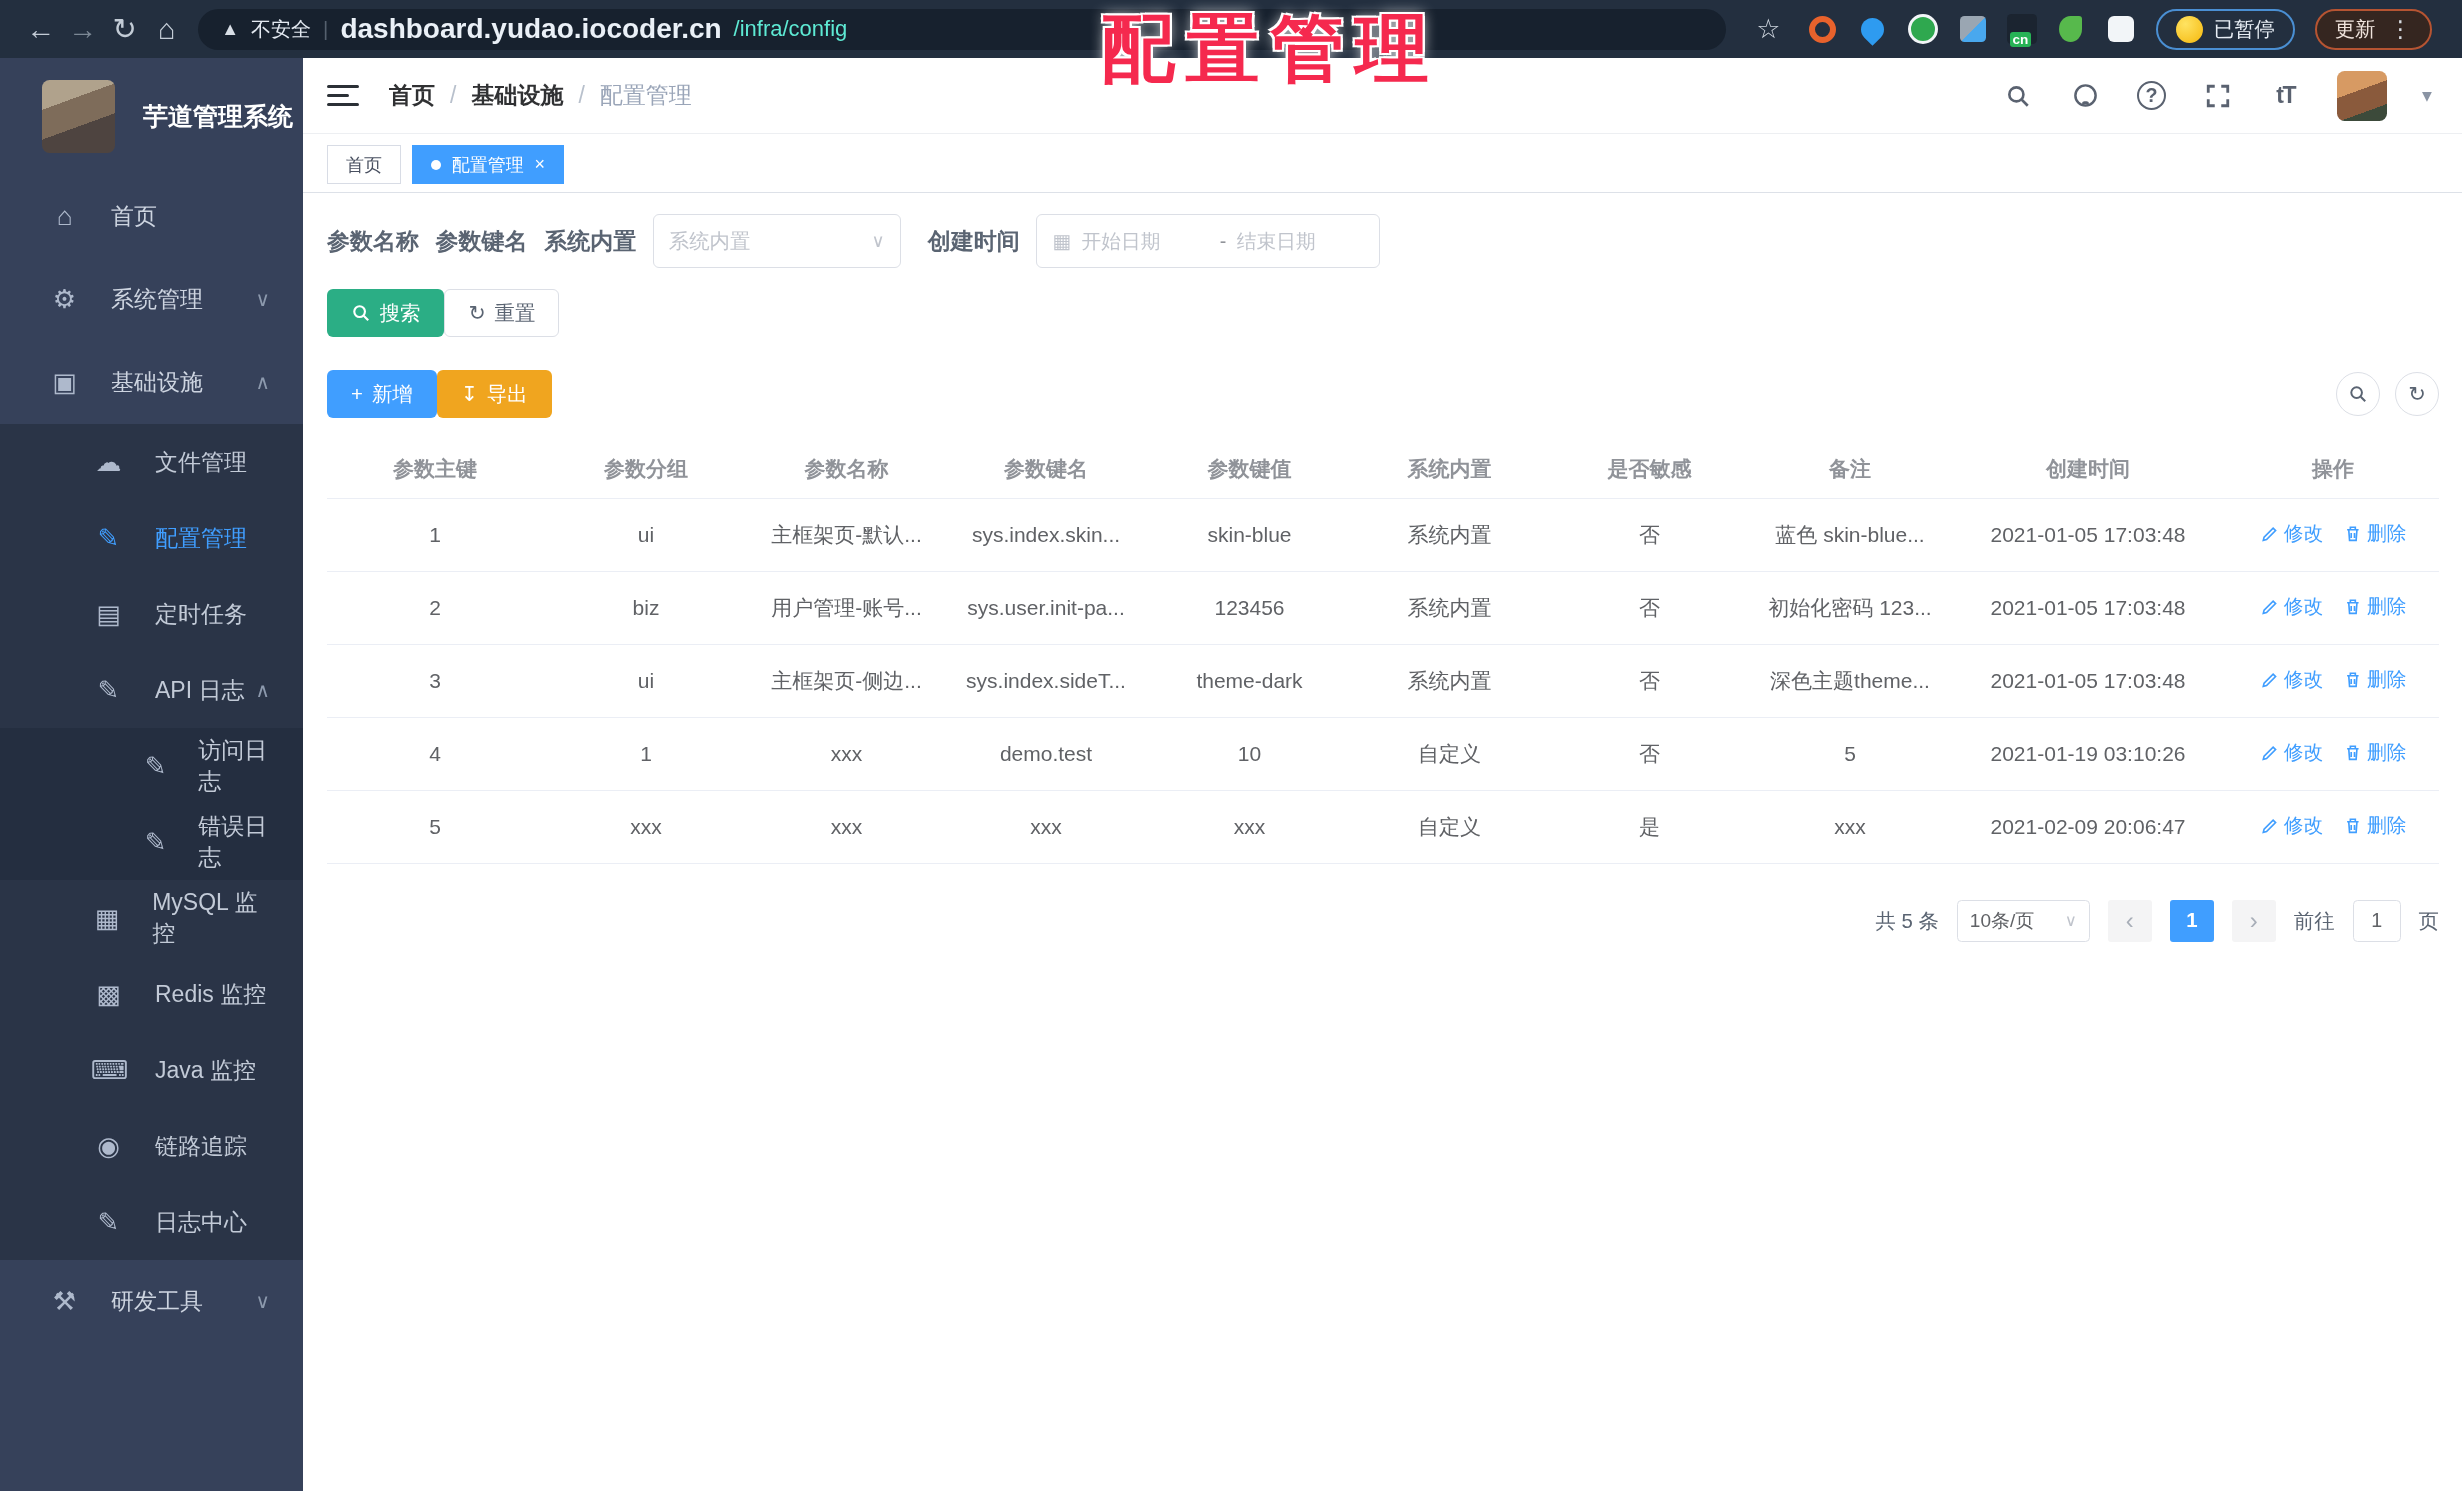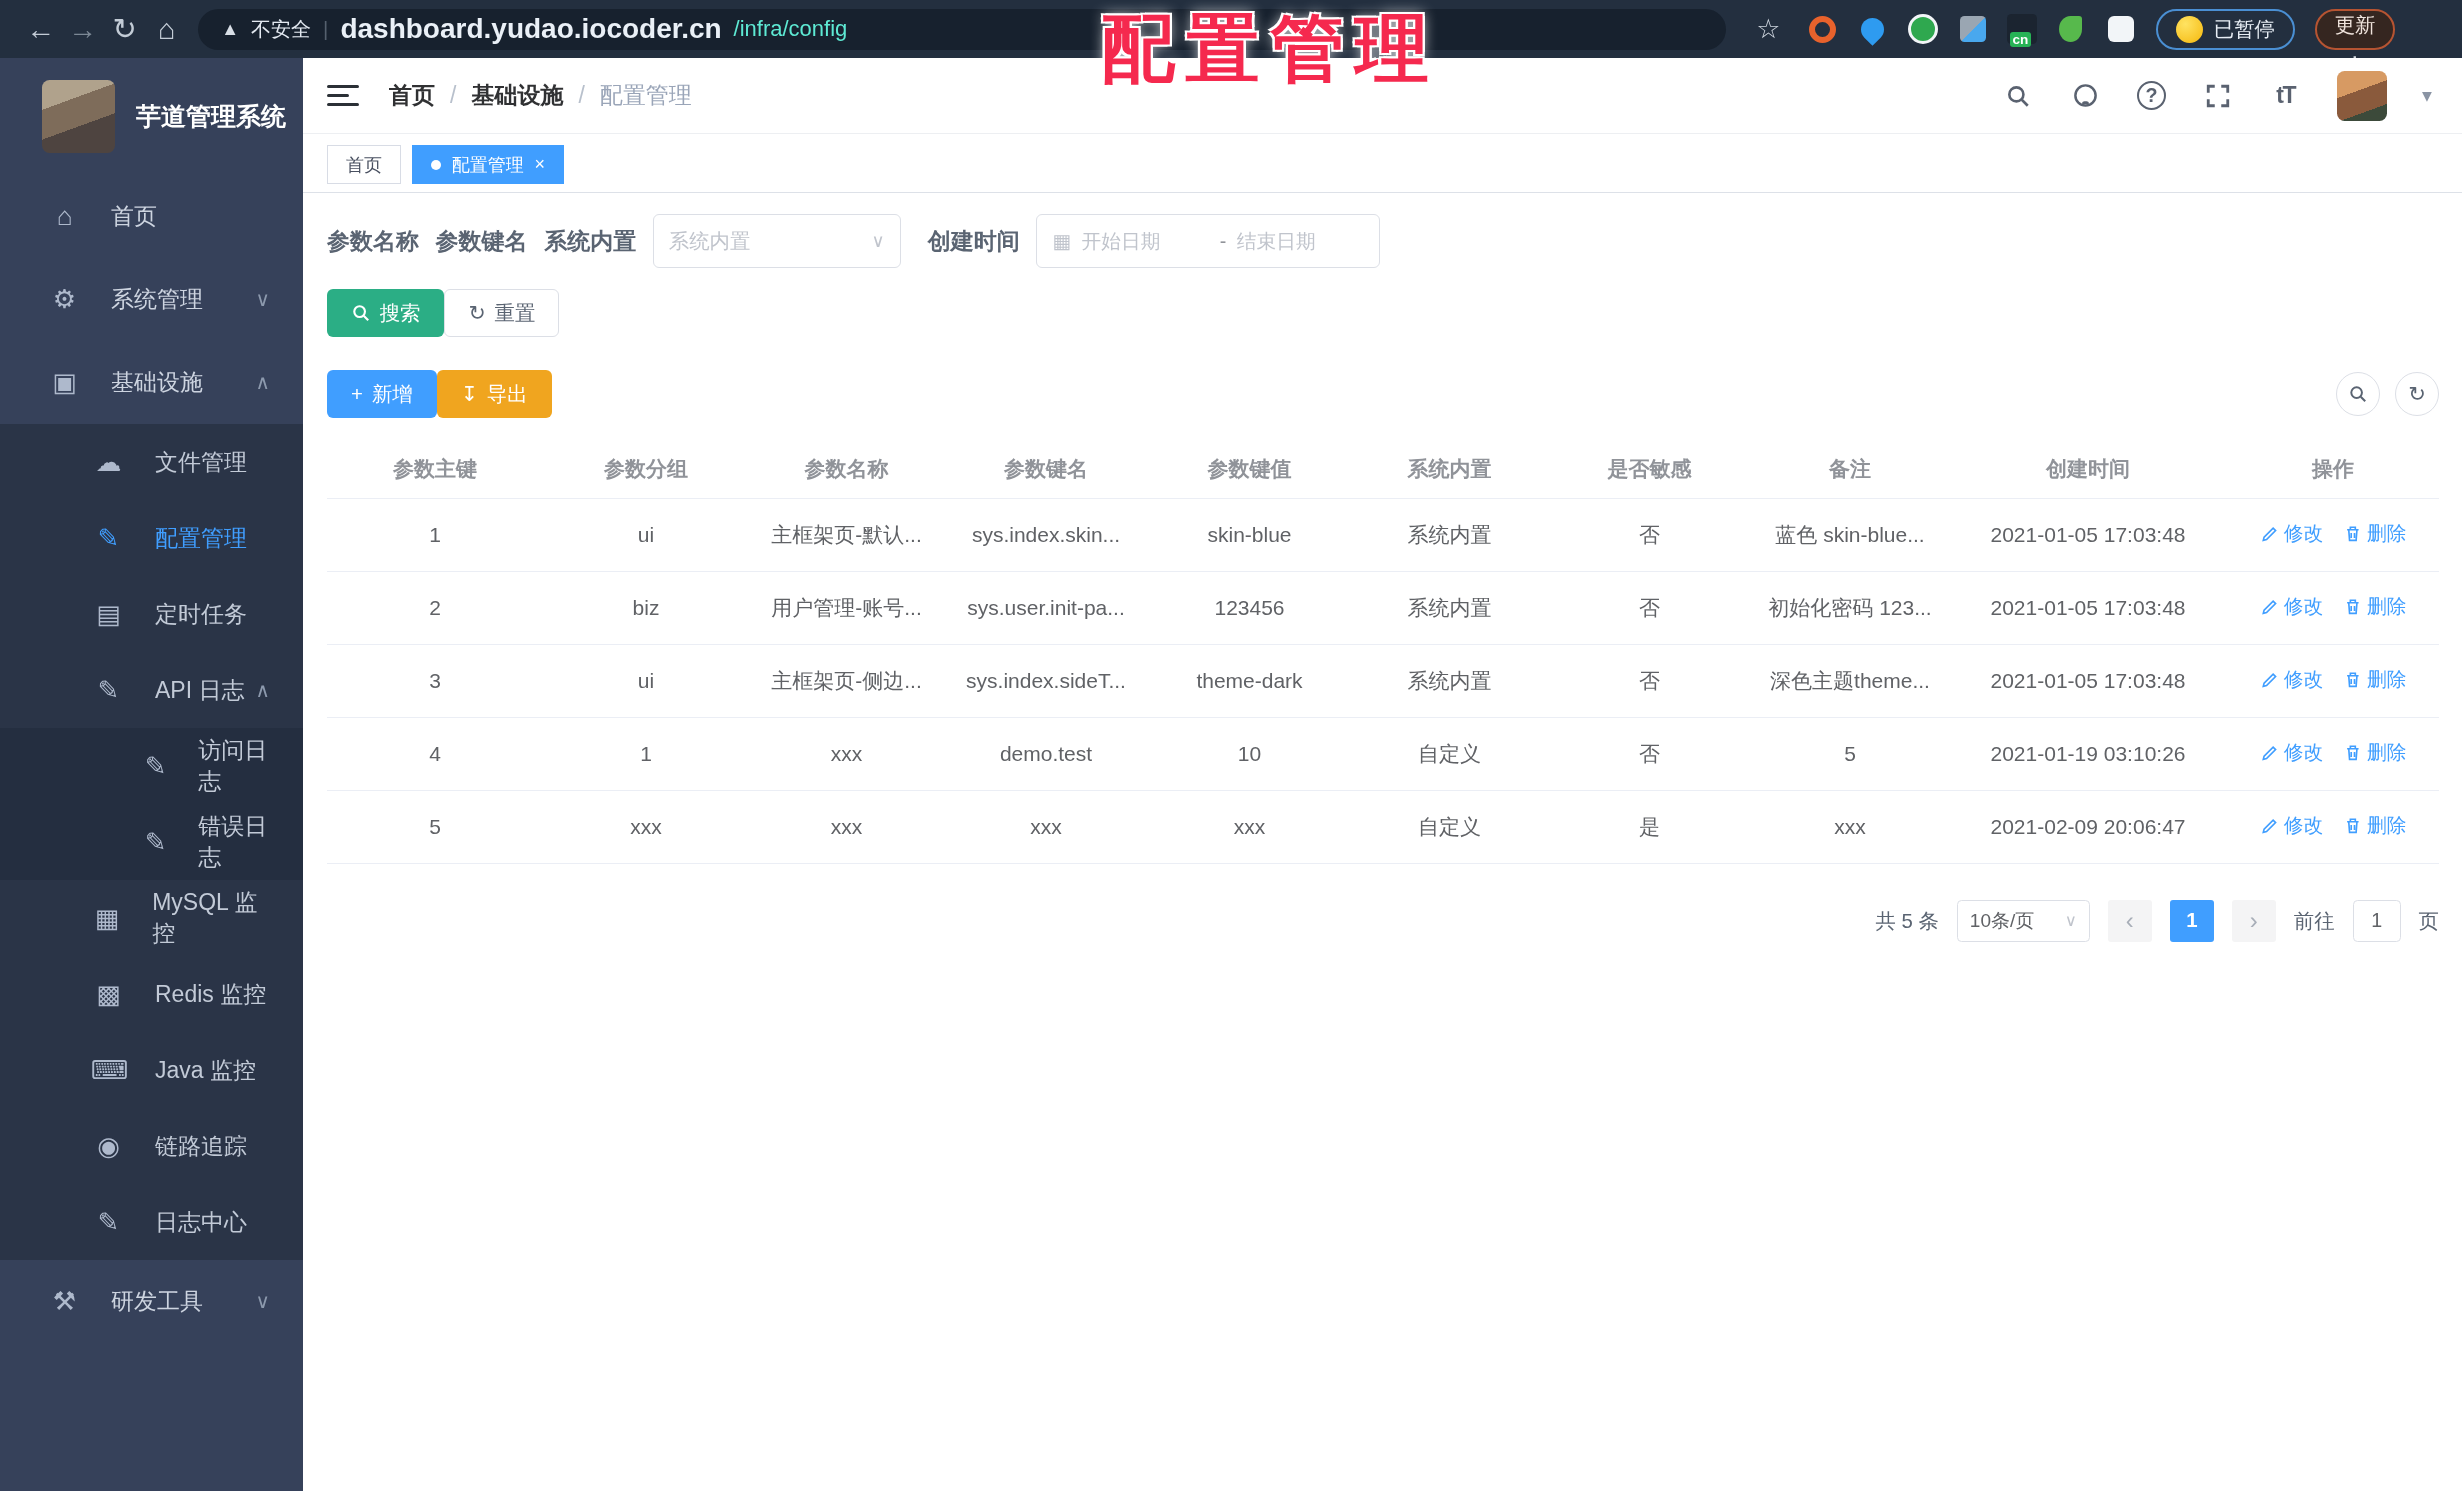--- a/index.html
+++ b/index.html
@@ -26,27 +26,27 @@
   .ext-grid { width:26px; height:26px; background:linear-gradient(135deg,#9AA6B2 50%,#49A8EE 50%); border-radius:4.5px; }
   .ext-cn { width:30px; height:30px; background:#1B2430; border-radius:4.5px; position:relative; }
   .ext-cn span { position:absolute; bottom:-3px; left:3px; background:#27B356; color:#fff; font-size:13.6px;
                  border-radius:3px; padding:0 3px; font-weight:700; }
   .ext-leaf { width:23px; height:26px; background:#57B94C; border-radius:50% 3px 50% 50%; }
   .ext-puzzle { width:26px; height:26px; background:#F2F5F8; border-radius:6px; }
   .badge { height:41px; border-radius:20.4px; display:flex; align-items:center; gap:10.6px; padding:0 18px;
            font-size:20.4px; margin-left:19.7px; }
   .badge-paused { border:2.3px solid #4A8FD3; color:#E7EDF4; }
   .emoji-circle { width:27px; height:27px; border-radius:50%; background:radial-gradient(circle at 35% 30%,#FFE362,#F5B80C); }
-  .badge-update { border:2.3px solid #B65432; background:#352620; color:#EFE3DC; gap:13.6px;flex-direction:column; }
+  .badge-update { border:2.3px solid #B65432; background:#352620; color:#EFE3DC; gap:13.6px; }
   .vdots { color:#D7DBE0; font-size:23px; }
 
   
   .app { display:flex; height:1433px; }
   .sidebar { width:303px; flex-shrink:0; background:#36415A; display:flex; flex-direction:column; }
-  .logo-row { height:117px; display:flex; align-items:center; padding-left:42px; gap:21px; }
+  .logo-row { height:117px; display:flex; align-items:center; padding-left:42px; gap:28px; }
   .logo-img { width:73px; height:73px; border-radius:7.6px;
               background:linear-gradient(160deg,#B0A28C 0 30%,#7E6C5A 30% 60%,#4E4440 60%); }
   .app-title { font-size:25px; font-weight:700; color:#FFFFFF; }
   .nav-item { height:83px; display:flex; align-items:center; padding:0 33px 0 47px; font-size:23px;
               color:#CDD4E0; cursor:pointer; }
   .mi { width:35px; font-size:26px; margin-right:29px; text-align:center; color:#AEB9CC; }
   .chev { margin-left:auto; font-size:19.7px; color:#8C99AD; }
   .submenu { background:#2A3447; }
   .submenu .nav-item { height:76px; padding-left:91px; color:#C2CAD7; }
   .submenu .nav-item.nested { padding-left:142px; background:#242E40; }

